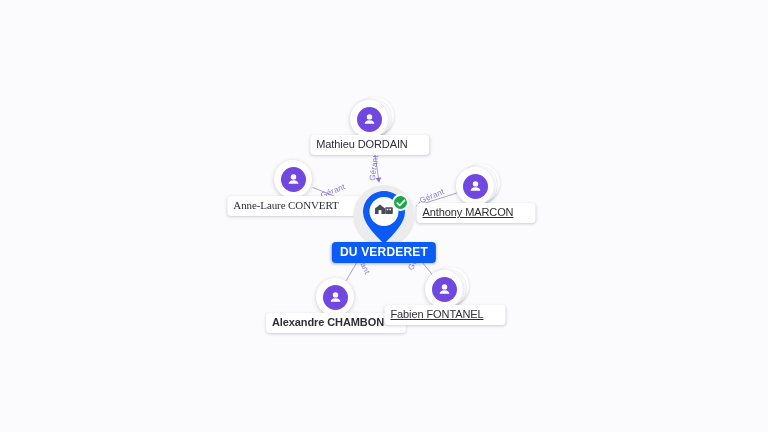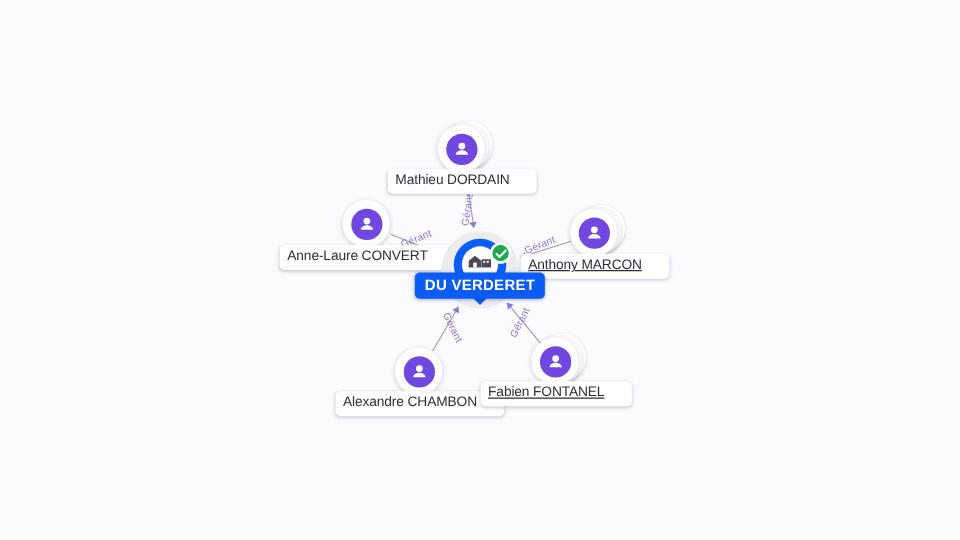--- a/index.html
+++ b/index.html
@@ -164,21 +164,21 @@
         <div class="avatar-stack">
           <div class="avatar-circle">
             <div class="avatar-inner" style="background: rgb(112, 72, 224);">
               <svg width="15" height="15" viewBox="0 0 16 16">
                 <circle cx="8" cy="5.2" r="2.9" fill="#ffffff"></circle>
                 <path d="M8 8.8 c-3.1 0-5.2 1.9-5.2 3.8 h10.4 c0-1.9-2.1-3.8-5.2-3.8 z" fill="#ffffff"></path>
               </svg>
             </div>
           </div>
         </div>
-        <div class="name-chip" style="left: 0px; top: 16px;">Anne-Laure CONVERT</div>
+        <div class="name-chip" style="left: 0px; top: 16px; font-family: Liberation Serif, serif;">Anne-Laure CONVERT</div>
       </div>
       <div class="person-node" style="left: 476px; top: 187px;">
         <div class="avatar-stack">
           <div class="stack-card c3"></div>
           <div class="stack-card c2"></div>
           <div class="avatar-circle">
             <div class="avatar-inner" style="background: rgb(112, 72, 224);">
               <svg width="15" height="15" viewBox="0 0 16 16">
                 <circle cx="8" cy="5.2" r="2.9" fill="#ffffff"></circle>
                 <path d="M8 8.8 c-3.1 0-5.2 1.9-5.2 3.8 h10.4 c0-1.9-2.1-3.8-5.2-3.8 z" fill="#ffffff"></path>
@@ -192,21 +192,21 @@
         <div class="avatar-stack">
           <div class="avatar-circle">
             <div class="avatar-inner" style="background: rgb(112, 72, 224);">
               <svg width="15" height="15" viewBox="0 0 16 16">
                 <circle cx="8" cy="5.2" r="2.9" fill="#ffffff"></circle>
                 <path d="M8 8.8 c-3.1 0-5.2 1.9-5.2 3.8 h10.4 c0-1.9-2.1-3.8-5.2-3.8 z" fill="#ffffff"></path>
               </svg>
             </div>
           </div>
         </div>
-        <div class="name-chip" style="left: 0px; top: 15px;">Alexandre CHAMBON</div>
+        <div class="name-chip" style="left: 0px; top: 15px; font-weight: bold;">Alexandre CHAMBON</div>
       </div>
       <div class="person-node" style="left: 445px; top: 290px;">
         <div class="avatar-stack">
           <div class="stack-card c3"></div>
           <div class="stack-card c2"></div>
           <div class="avatar-circle">
             <div class="avatar-inner" style="background: rgb(112, 72, 224);">
               <svg width="15" height="15" viewBox="0 0 16 16">
                 <circle cx="8" cy="5.2" r="2.9" fill="#ffffff"></circle>
                 <path d="M8 8.8 c-3.1 0-5.2 1.9-5.2 3.8 h10.4 c0-1.9-2.1-3.8-5.2-3.8 z" fill="#ffffff"></path>
@@ -231,16 +231,16 @@
           <rect x="14.4" y="4.7" width="1.6" height="1.5" fill="#ffffff"></rect>
           <rect x="3.6" y="6.1" width="2.8" height="3.9" fill="#ffffff"></rect>
         </g>
       </svg>
     </div>
     <div class="verified-badge">
       <svg width="10" height="10" viewBox="0 0 10 10" xmlns="http://www.w3.org/2000/svg">
         <path d="M1.3 5.2 L3.7 7.5 L8.6 2.4" stroke="#ffffff" stroke-width="1.7" fill="none" stroke-linecap="round" stroke-linejoin="round"></path>
       </svg>
     </div>
-    <div class="company-chip" id="company-chip" style="left: 0px; top: 2px;">DU VERDERET</div>
+    <div class="company-chip" id="company-chip" style="left: 0px; top: 26px;">DU VERDERET</div>
   </div>
 
 </div>
 
 </body></html>

